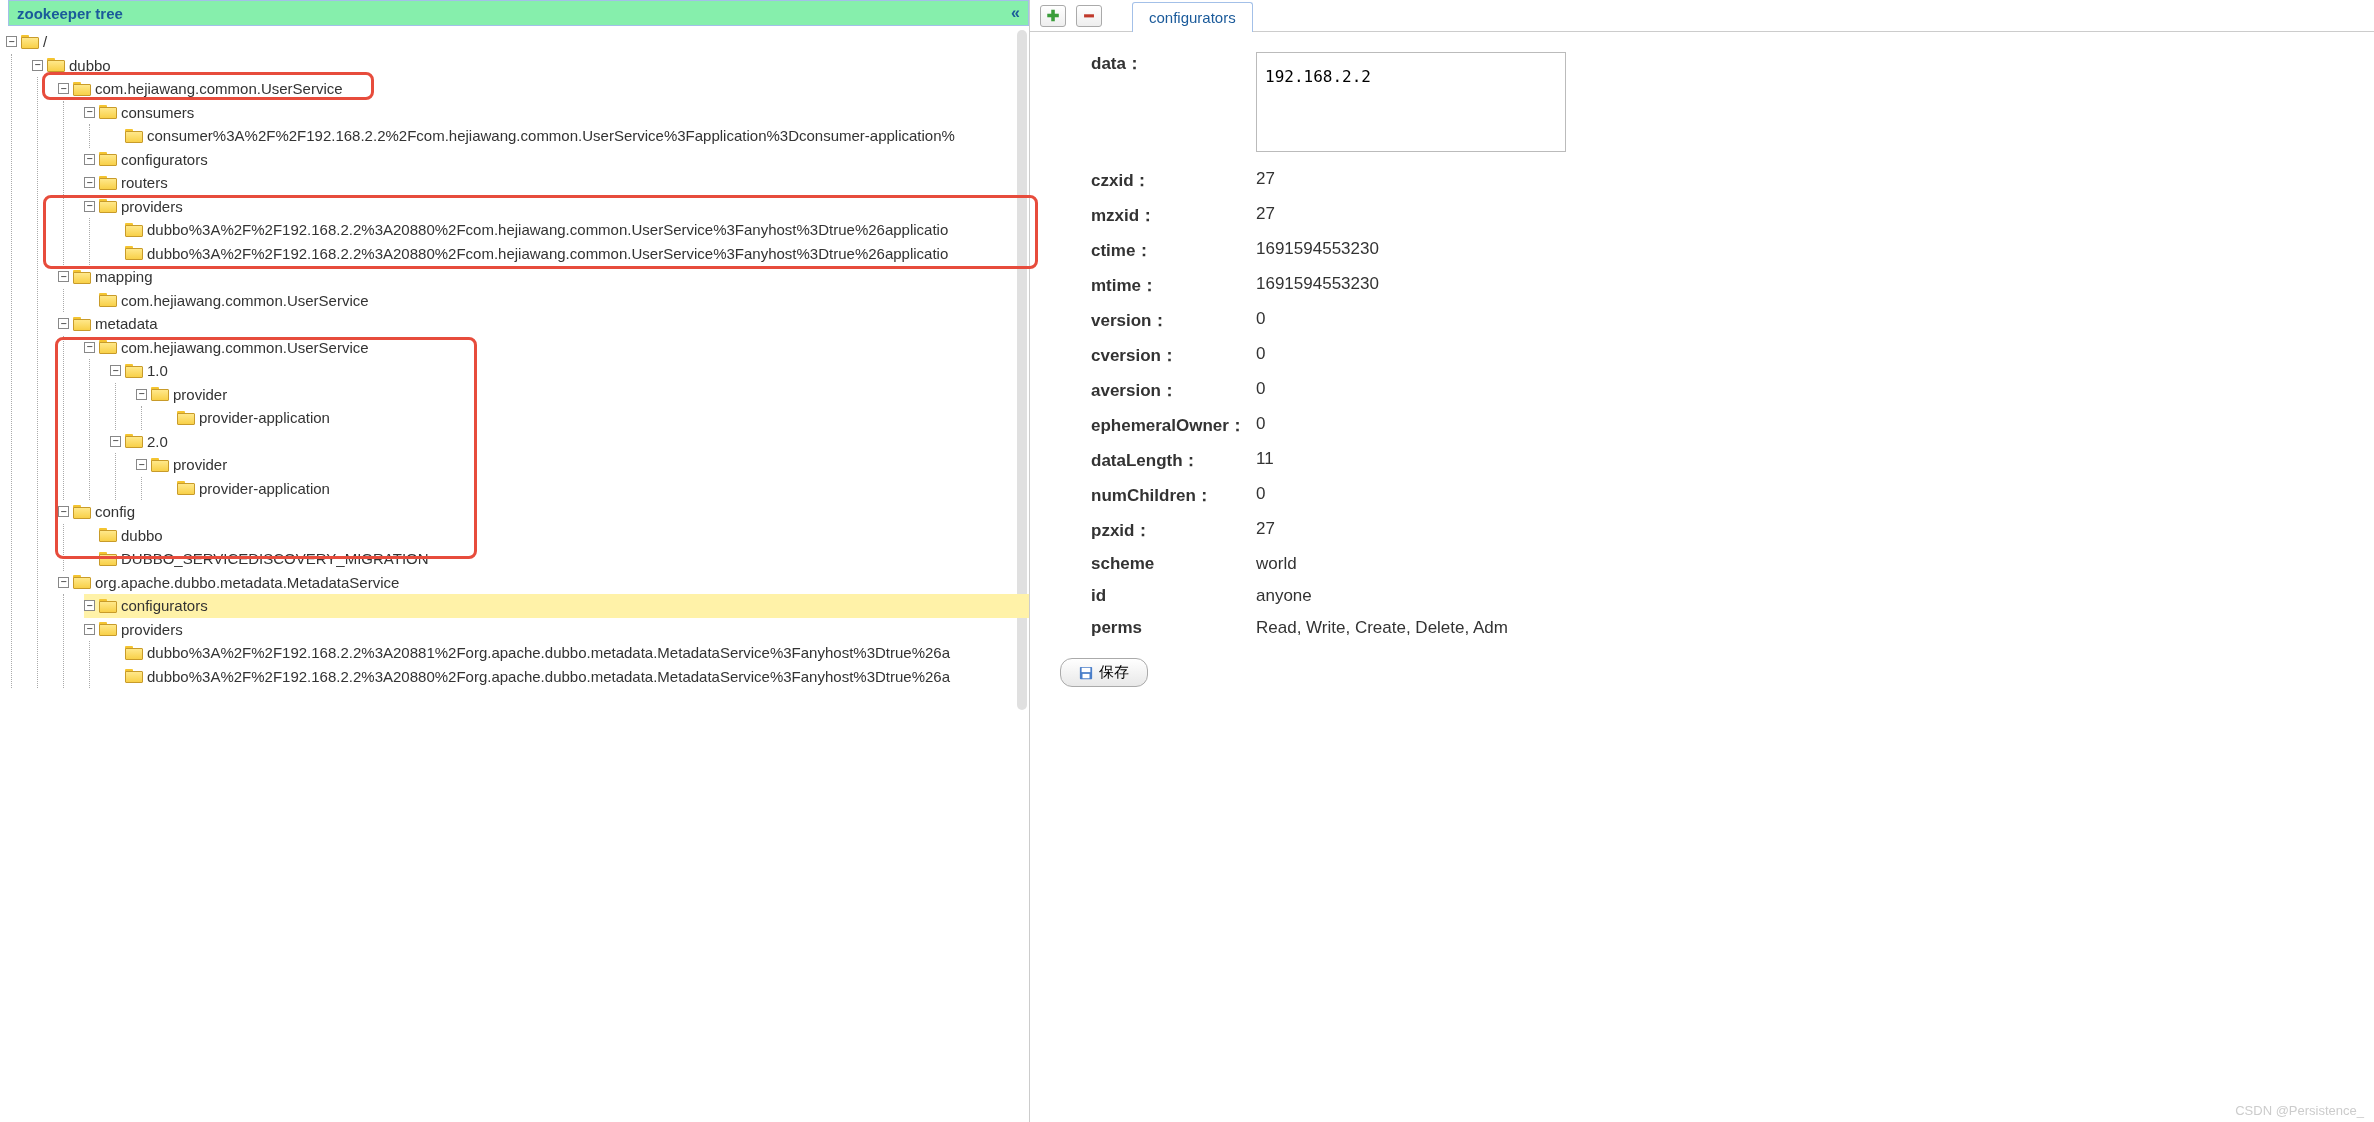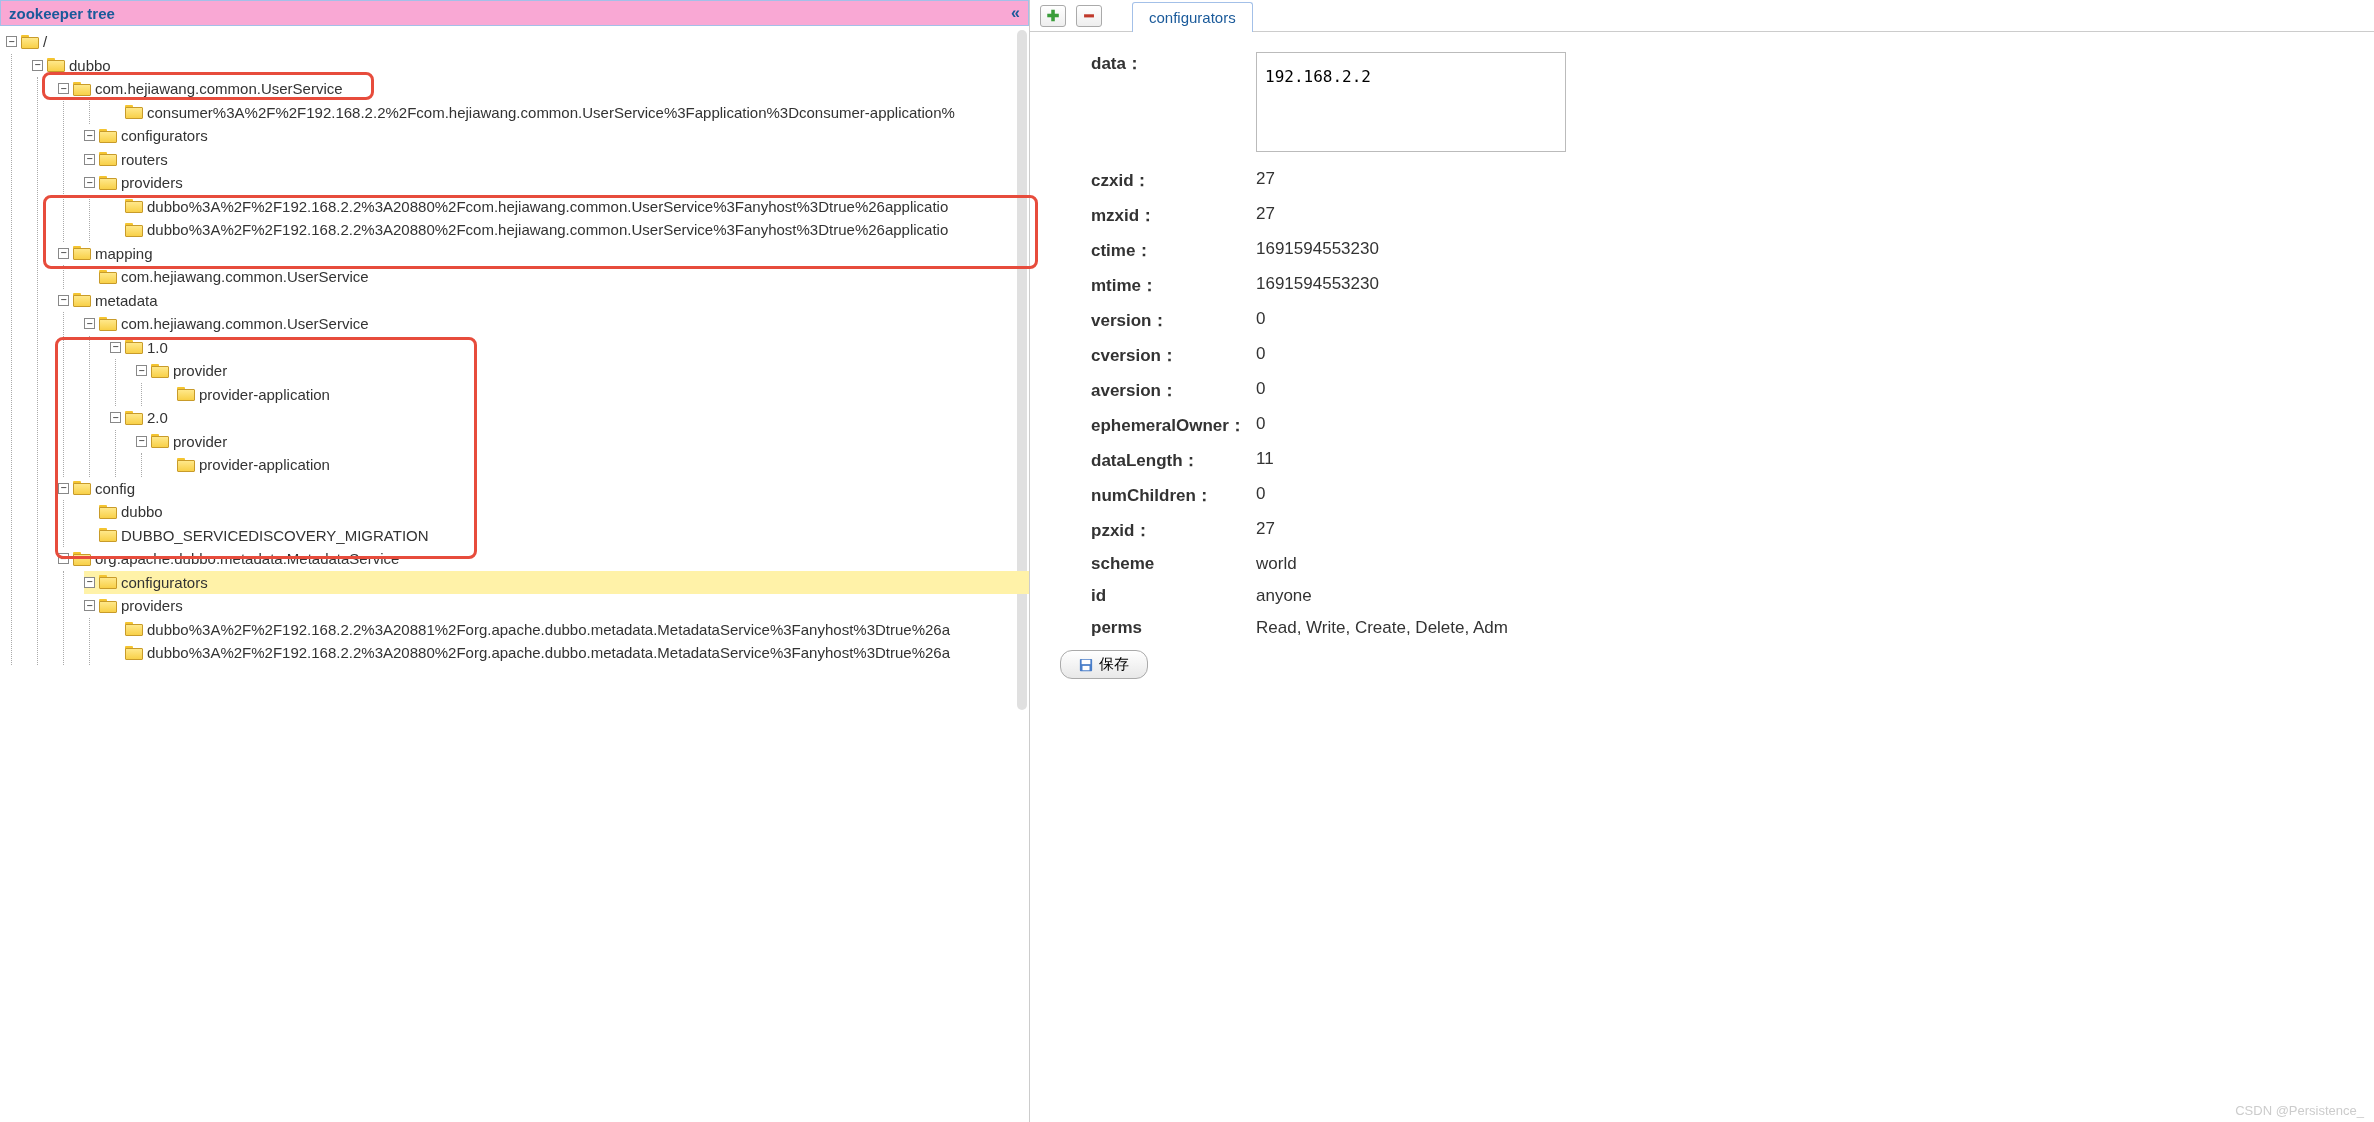--- a/index.html
+++ b/index.html
@@ -1,19 +1,19 @@
 <!DOCTYPE html>
 <html><head>
 <meta charset="utf-8">
 <style>
 * { box-sizing: border-box; margin: 0; padding: 0; }
 body { font-family: Arial, "Microsoft YaHei", sans-serif; font-size: 15px; color: #333; background: #fff; }
 .app { display: flex; width: 2374px; height: 1122px; overflow: hidden; }
 .left-panel { width: 1030px; border-right: 1px solid #ccc; position: relative; }
-.panel-header { background: #f9a8d4; border: 1px solid #a3c0e8; padding: 3px 8px; color: #1a5a9a; font-weight: bold; display: flex; justify-content: space-between; align-items: center; }
+.panel-header { background: #86efac; border: 1px solid #a3c0e8; padding: 3px 8px; color: #1a5a9a; font-weight: bold; display: flex; justify-content: space-between; align-items: center; margin-left: 8px; }
 .collapse-btn { color: #1a5a9a; font-size: 16px; cursor: pointer; }
 .tree { padding: 4px 0 4px 6px; line-height: 23.5px; position: relative; }
 .node { white-space: nowrap; position: relative; }
 .row { display: flex; align-items: center; height: 23.5px; padding-right: 8px; position: relative; z-index: 1; }
 .row.selected { background: #fff2a8; }
 .toggle { width: 11px; height: 11px; border: 1px solid #888; display: inline-flex; align-items: center; justify-content: center; font-size: 10px; line-height: 1; margin-right: 4px; cursor: pointer; background: #fff; font-family: monospace; }
 .toggle::before { content: "−"; }
 .toggle.leaf { border: none; background: transparent; }
 .toggle.leaf::before { content: ""; }
 .folder { width: 18px; height: 14px; margin-right: 4px; display: inline-block; position: relative; }
@@ -32,21 +32,21 @@
 .right-toolbar { display: flex; align-items: center; height: 32px; border-bottom: 1px solid #ccc; }
 .tool-btn { width: 26px; height: 22px; margin-left: 10px; border: 1px solid #aaa; border-radius: 3px; display: flex; align-items: center; justify-content: center; font-weight: bold; cursor: pointer; background: linear-gradient(#fff,#eee); }
 .tool-btn.add { color: #3a9d3a; }
 .tool-btn.del { color: #c0392b; }
 .tab { margin-left: 30px; padding: 6px 16px; border: 1px solid #a3c0e8; border-bottom: none; background: #fff; color: #1a5a9a; border-radius: 3px 3px 0 0; position: relative; top: 1px; }
 .details { padding: 20px 30px; font-size: 17px; }
 .detail-row { display: flex; margin-bottom: 12px; align-items: flex-start; }
 .detail-label { width: 165px; font-weight: bold; color: #333; margin-left: 31px; }
 .detail-value { flex: 1; color: #333; }
 .data-box { width: 310px; height: 100px; border: 1px solid #bbb; padding: 14px 8px; font-family: monospace; font-size: 16px; resize: none; }
-.save-btn { margin-top: 0; padding: 4px 18px; border: 1px solid #aaa; border-radius: 12px; background: linear-gradient(#fff,#e8e8e8); cursor: pointer; display: inline-flex; align-items: center; gap: 6px; font-size: 15px; }
+.save-btn { margin-top: 8px; padding: 4px 18px; border: 1px solid #aaa; border-radius: 12px; background: linear-gradient(#fff,#e8e8e8); cursor: pointer; display: inline-flex; align-items: center; gap: 6px; font-size: 15px; }
 .save-icon { width: 14px; height: 14px; }
 .watermark { position: absolute; bottom: 4px; right: 10px; color: #ccc; font-size: 13px; }
 </style>
 </head>
 <body>
 
 <div class="app">
   <div class="left-panel">
     <div class="panel-header">
       <span>zookeeper tree</span>
@@ -68,20 +68,25 @@
               </div>
               <div class="children">
                 <div class="node">
                   <div class="row">
                     <span class="toggle"></span>
                     <span class="folder open"></span>
                     <span class="label">com.hejiawang.common.UserService</span>
                   </div>
                   <div class="children">
                     <div class="node">
+                      <div class="row">
+                        <span class="toggle"></span>
+                        <span class="folder open"></span>
+                        <span class="label">consumers</span>
+                      </div>
                       <div class="children">
                         <div class="node">
                           <div class="row">
                             <span class="toggle leaf"></span>
                             <span class="folder open"></span>
                             <span class="label">consumer%3A%2F%2F192.168.2.2%2Fcom.hejiawang.common.UserService%3Fapplication%3Dconsumer-application%</span>
                           </div>
                         </div>
                       </div>
                     </div>

